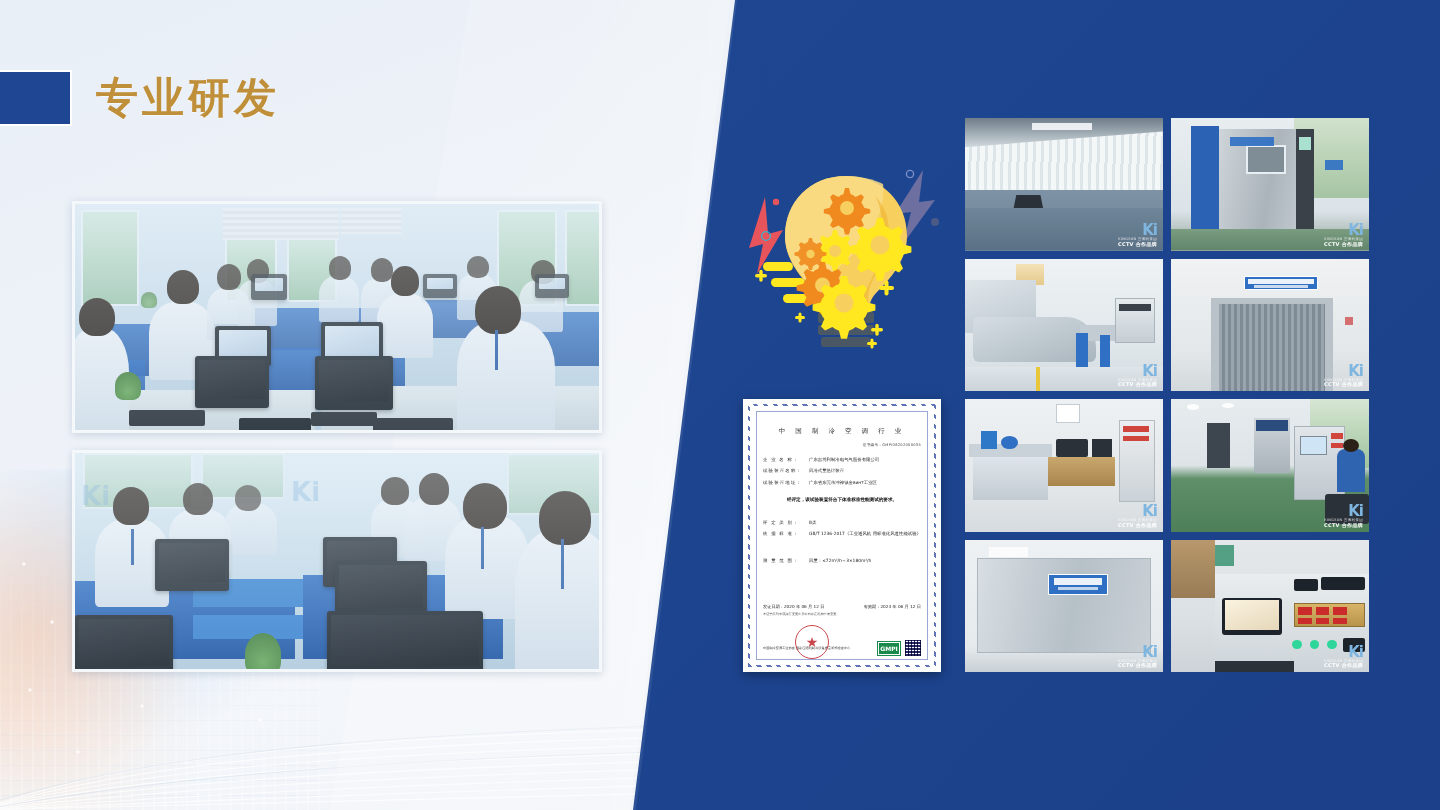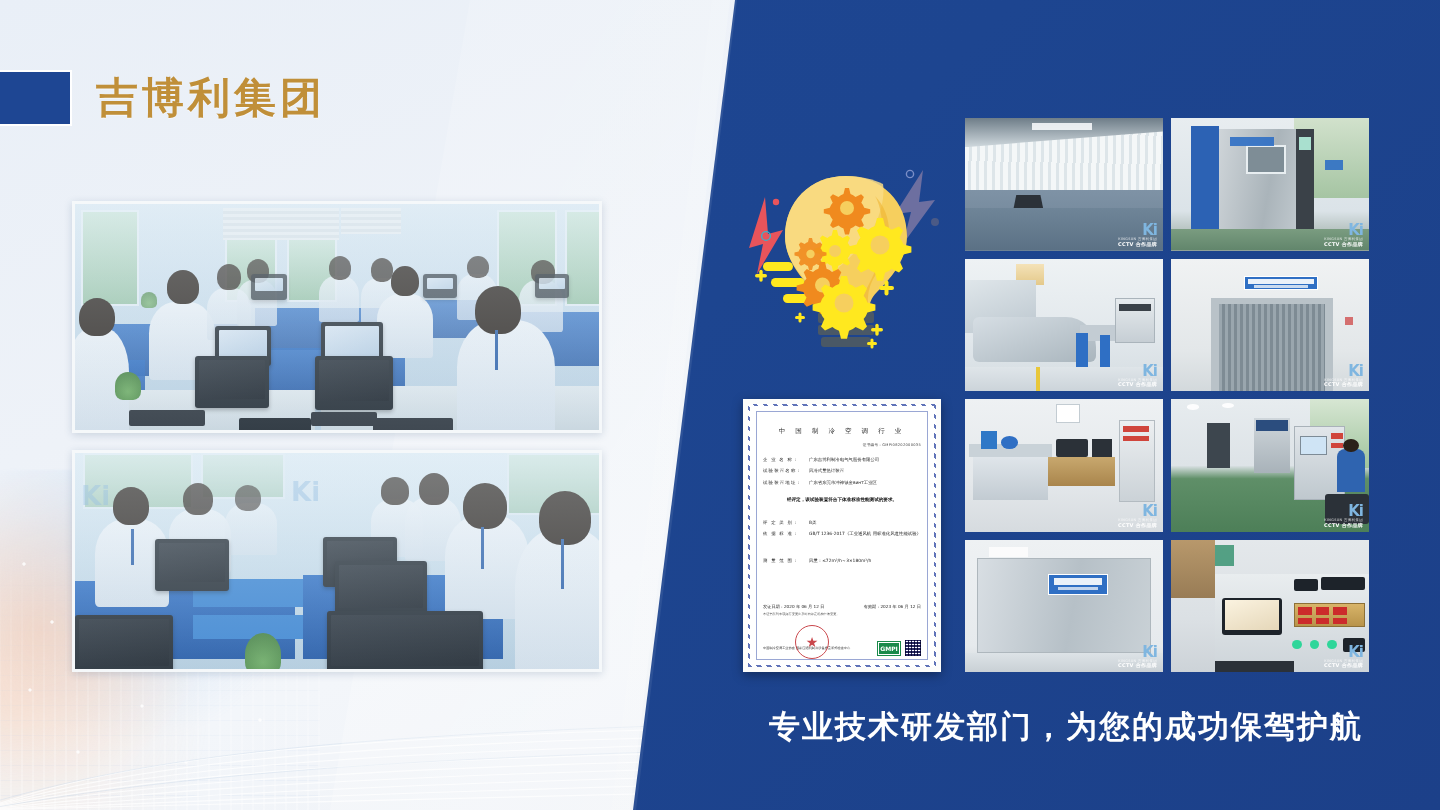--- a/index.html
+++ b/index.html
@@ -220,21 +220,21 @@
     </svg>
   </div>
 
   <div class="light-wedge"></div>
 
   <div class="blue-panel"></div>
   <div class="blue-edge"></div>
 
   <div class="title-block">
     <div class="title-square"></div>
-    <div class="title-text">吉博利集团</div>
+    <div class="title-text">专业研发</div>
   </div>
 
   <div class="photo" id="photo-office-top">
     <div class="office-scene">
       <div class="os-wall"></div>
 
       <div class="os-window" style="left:6px;  top:6px;  width:58px;  height:96px;"></div>
       <div class="os-window" style="left:150px;top:34px; width:52px;  height:64px;"></div>
       <div class="os-window" style="left:212px;top:34px; width:50px;  height:64px;"></div>
       <div class="os-window" style="left:422px;top:6px;  width:60px;  height:96px;"></div>
@@ -641,15 +641,14 @@
       <div class="sc" style="left:87%;top:74%;width:11%;height:11%;background:#1d232a;border-radius:2px;"></div>
       <div class="sc" style="left:22%;top:92%;width:40%;height:8%;background:#2b3138;"></div>
       <div class="wm">
           <div class="ki">Ki</div>
           <div class="sub">KINGSUN 吉博利集团</div>
           <div class="cctv">CCTV 合作品牌</div>
         </div>
     </div>
   </div>
 
-  <div id="tagline">专业技术研发部门，为您的成功保驾护航</div>
 
 </div>
 
 </body></html>

